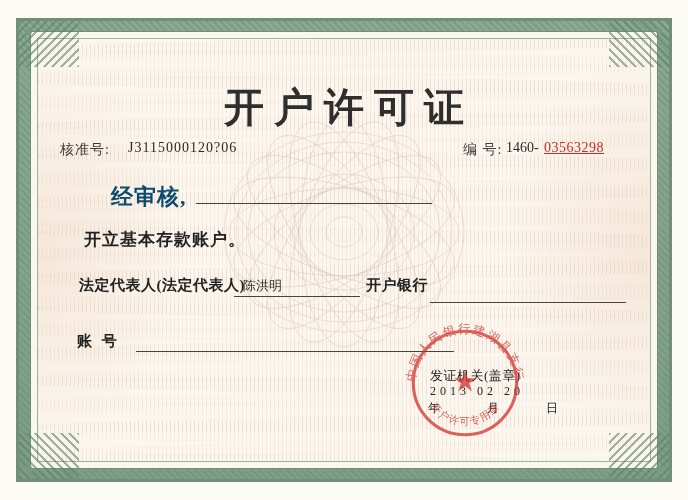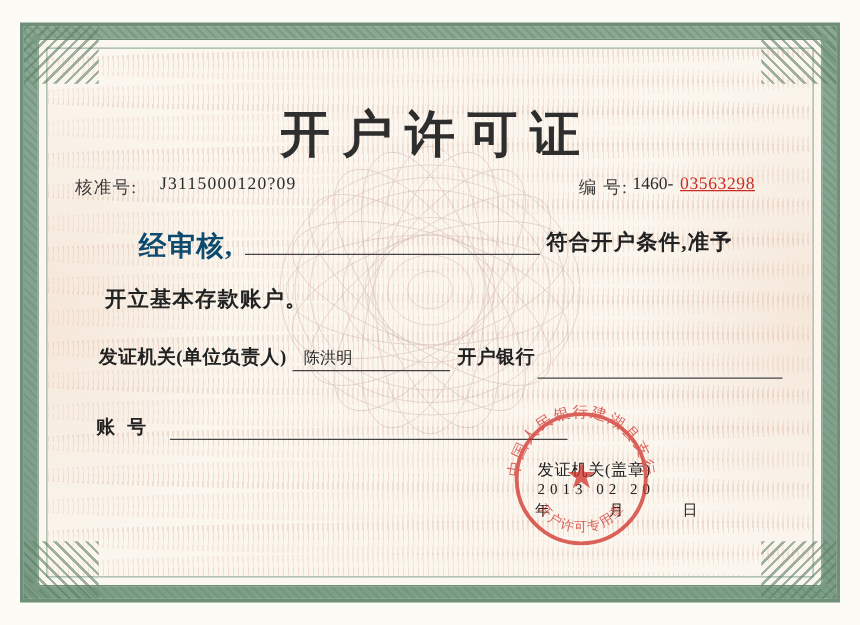--- a/index.html
+++ b/index.html
@@ -376,33 +376,32 @@
         <ellipse rx="115" ry="44" transform="rotate(162)"></ellipse>
       </g>
     </g>
   </svg>
 
   <div class="content">
 
     <div class="doc-title">开户许可证</div>
 
     <div class="approval-label">核准号:</div>
-    <div class="approval-number">J3115000120?09</div>
+    <div class="approval-number">J3115000120?06</div>
 
     <div class="serial-label">编 号:</div>
     <div class="serial-prefix">1460-</div>
     <div class="serial-red">03563298</div>
 
     <div class="l1-label">经审核,</div>
     <div class="l1-underline"></div>
-    <div class="l1-tail">符合开户条件,准予</div>
 
     <div class="l2-text">开立基本存款账户。</div>
 
-    <div class="l3-label">发证机关(单位负责人)</div>
+    <div class="l3-label">法定代表人(法定代表人)</div>
     <div class="l3-value">陈洪明</div>
     <div class="l3-underline"></div>
 
     <div class="l3-bank-label">开户银行</div>
     <div class="l3-bank-underline"></div>
 
     <div class="l4-label">账 号</div>
     <div class="l4-underline"></div>
 
     <div class="issuer-label">发证机关(盖章)</div>

